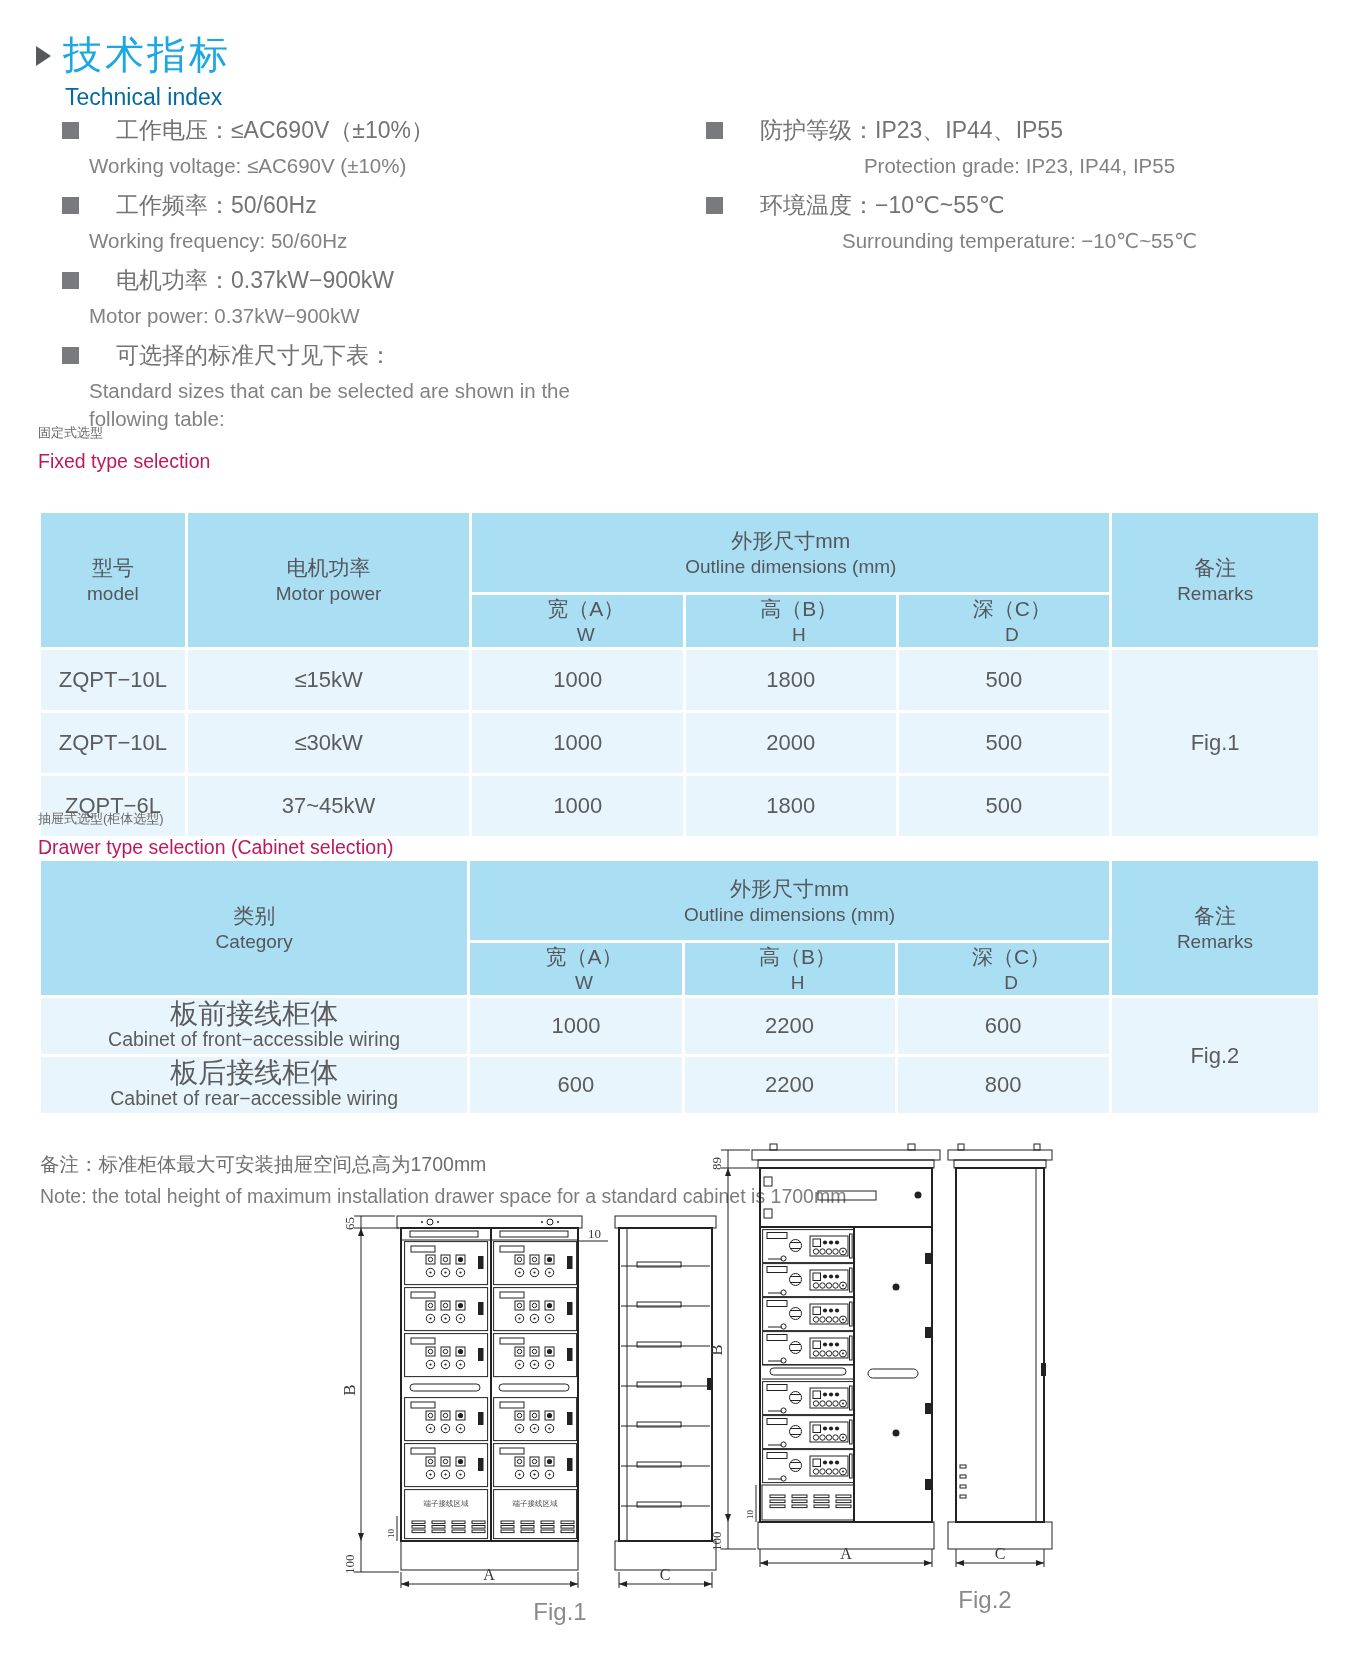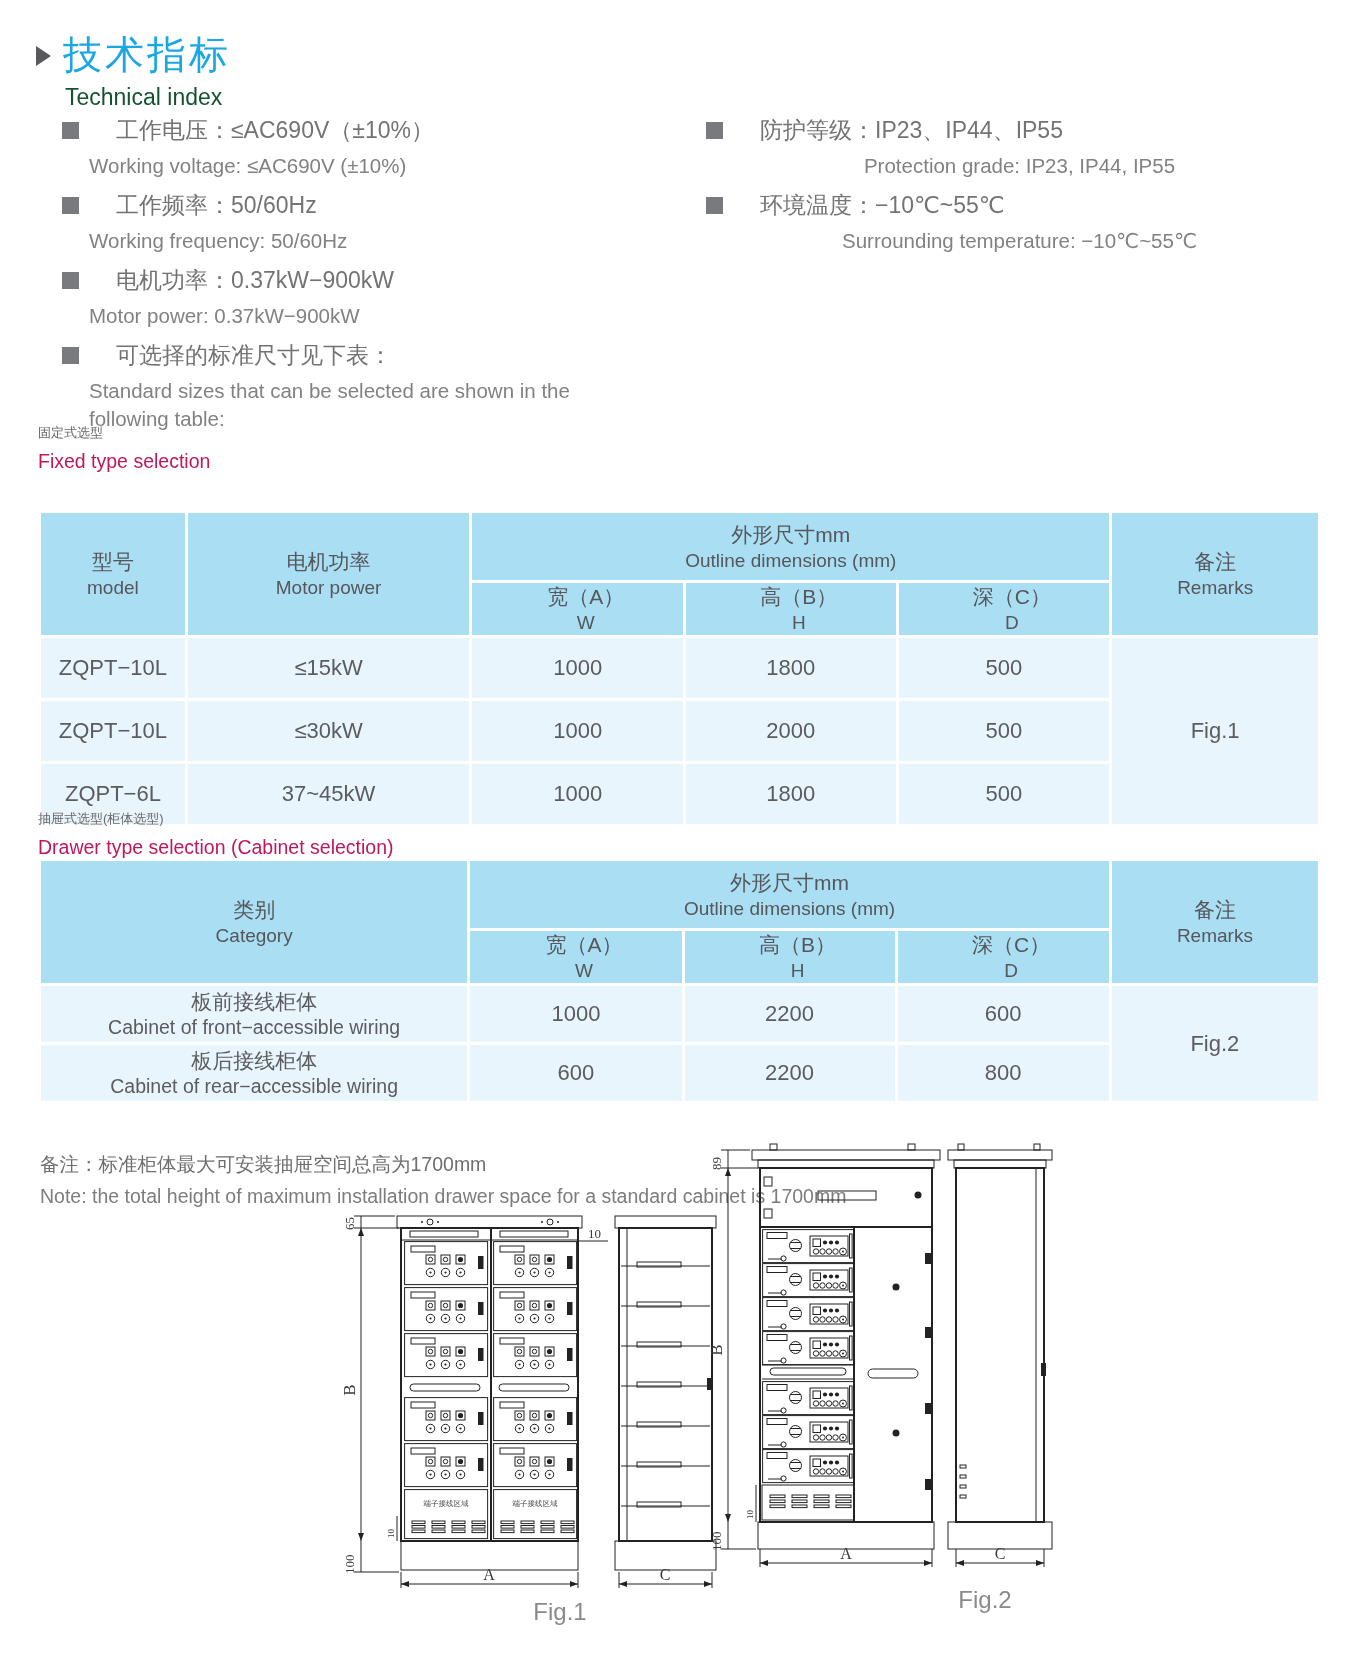--- a/index.html
+++ b/index.html
@@ -3,21 +3,21 @@
 <meta charset="utf-8">
 <style>
   html,body{margin:0;padding:0;background:#fff;}
   .page{position:relative;width:1357px;height:1660px;background:#ffffff;overflow:hidden;
         font-family:"Liberation Sans","DejaVu Sans",sans-serif;color:#595757;}
 
   
   .title-arrow{position:absolute;left:36px;top:46px;width:0;height:0;
     border-left:15px solid #58595b;border-top:10px solid transparent;border-bottom:10px solid transparent;}
   .page-title{position:absolute;left:63px;top:28px;font-size:39px;letter-spacing:3px;color:#1aa7e2;}
-  .page-subtitle{position:absolute;left:65px;top:84px;font-size:23px;color:#14532d;}
+  .page-subtitle{position:absolute;left:65px;top:84px;font-size:23px;color:#0369a1;}
 
   
   .spec-col{position:absolute;top:116px;}
   .spec-col.left{left:62px;width:580px;}
   .spec-col.right{left:706px;width:600px;text-align:center;}
   .spec{margin:0 0 11px 0;}
   .spec.gap-before{margin-top:11px;}
   .spec-zh{font-size:23px;line-height:28px;color:#737373;display:flex;align-items:center;gap:28px;}
   .bullet{width:17px;height:17px;background:#797a7d;display:inline-block;margin-right:9px;flex:0 0 17px;}
   .spec-en{font-size:20.5px;line-height:28px;color:#838181;margin:8px 0 0 27px;}
@@ -29,24 +29,24 @@
   .sec1{top:420px;} .sec2{top:806px;}
 
   
   table.spec-table{position:absolute;left:38px;width:1283px;border-collapse:separate;border-spacing:3px;table-layout:fixed;}
   table.t1{top:510px;} table.t2{top:858px;}
   .spec-table th,.spec-table td{padding:0;text-align:center;vertical-align:middle;font-weight:normal;}
   .spec-table th{background:#aadef3;color:#55575c;}
   .spec-table td{background:#e9f5fc;color:#5b5c5e;font-size:22px;}
   .hzh{font-size:21px;line-height:27px;}
   .hen{font-size:19px;line-height:25px;}
-  tr.h1 th{height:67px;} tr.h2 th{height:52px;padding-left:16px;}
+  tr.h1 th{height:79px;} tr.h2 th{height:52px;padding-left:16px;}
   table.t1 tr.r td{height:60px;}
   table.t2 tr.r td{height:56px;}
-  .czh{font-size:21px;line-height:26px;}
+  .czh{font-size:28px;line-height:26px;}
   .cen{font-size:19.5px;line-height:25px;}
   td.remark{font-size:22px;}
 
   
   .note{position:absolute;left:40px;top:1122px;}
   .note .zh{font-size:19.5px;line-height:26px;color:#6f6d6d;margin-top:29px;}
   .note .en{font-size:19.5px;line-height:26px;color:#7d7b7b;margin-top:6px;}
 
   
   .fig-wrap{position:absolute;}

